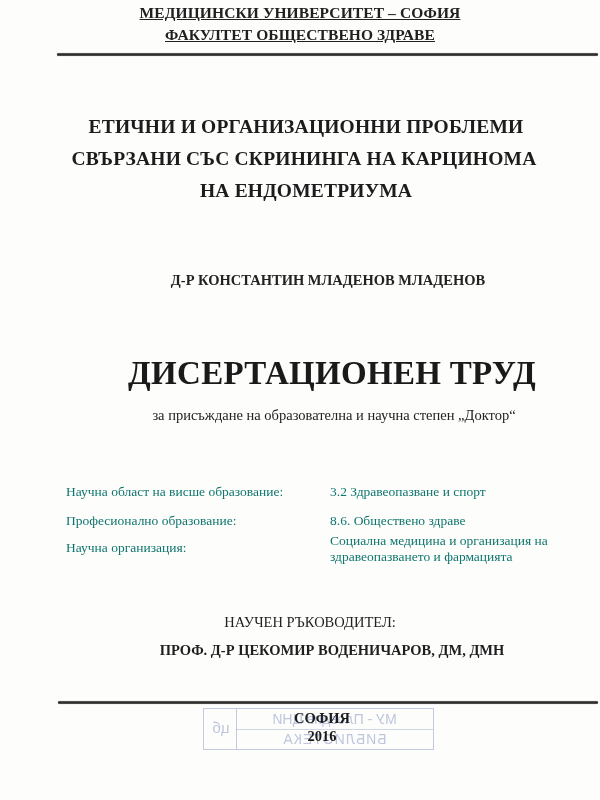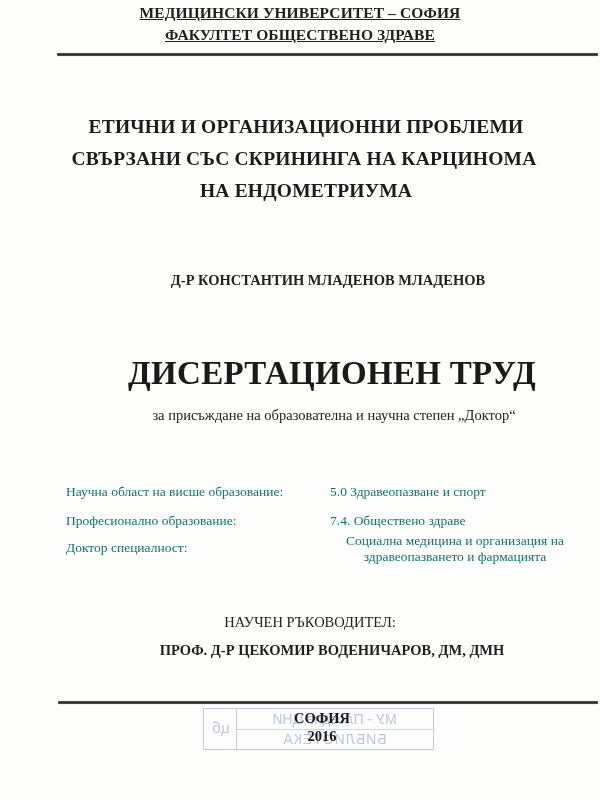--- a/index.html
+++ b/index.html
@@ -156,27 +156,27 @@
   <div class="abs center title-line" style="top:148px; left:4px;">СВЪРЗАНИ СЪС СКРИНИНГА НА КАРЦИНОМА</div>
   <div class="abs center title-line" style="top:180px; left:6px;">НА ЕНДОМЕТРИУМА</div>
 
   <div class="abs center author" style="top:272px; left:28px;">Д-Р КОНСТАНТИН МЛАДЕНОВ МЛАДЕНОВ</div>
 
   <div class="abs center big-heading" style="top:355px; left:32px;">ДИСЕРТАЦИОНЕН ТРУД</div>
   <div class="abs center subtitle" style="top:407px; left:34px;">за присъждане на образователна и научна степен „Доктор“</div>
 
   <div class="abs" style="left:66px; top:484px;">
     <div class="abs info-label" style="left:0; top:0;">Научна област на висше образование:</div>
-    <div class="abs info-value" style="left:264px; top:0;">5.0 Здравеопазване и спорт</div>
+    <div class="abs info-value" style="left:264px; top:0;">3.2 Здравеопазване и спорт</div>
 
     <div class="abs info-label" style="left:0; top:29px;">Професионално образование:</div>
-    <div class="abs info-value" style="left:264px; top:29px;">7.4. Обществено здраве</div>
+    <div class="abs info-value" style="left:264px; top:29px;">8.6. Обществено здраве</div>
 
-    <div class="abs info-label" style="left:0; top:56px;">Доктор специалност:</div>
-    <div class="abs info-value multi" style="left:264px; top:49px;text-align:center;">Социална медицина и организация на здравеопазването и фармацията</div>
+    <div class="abs info-label" style="left:0; top:56px;">Научна организация:</div>
+    <div class="abs info-value multi" style="left:264px; top:49px;">Социална медицина и организация на здравеопазването и фармацията</div>
   </div>
 
   <div class="abs center supervisor-label" style="top:614px; left:10px;">НАУЧЕН РЪКОВОДИТЕЛ:</div>
   <div class="abs center supervisor-name" style="top:642px; left:32px;">ПРОФ. Д-Р ЦЕКОМИР ВОДЕНИЧАРОВ, ДМ, ДМН</div>
 
   <div class="rule" style="left:58px; top:701px; width:540px;"></div>
 
   <div class="stamp">
     <div class="stamp-divider"></div>
     <div class="stamp-hline"></div>

